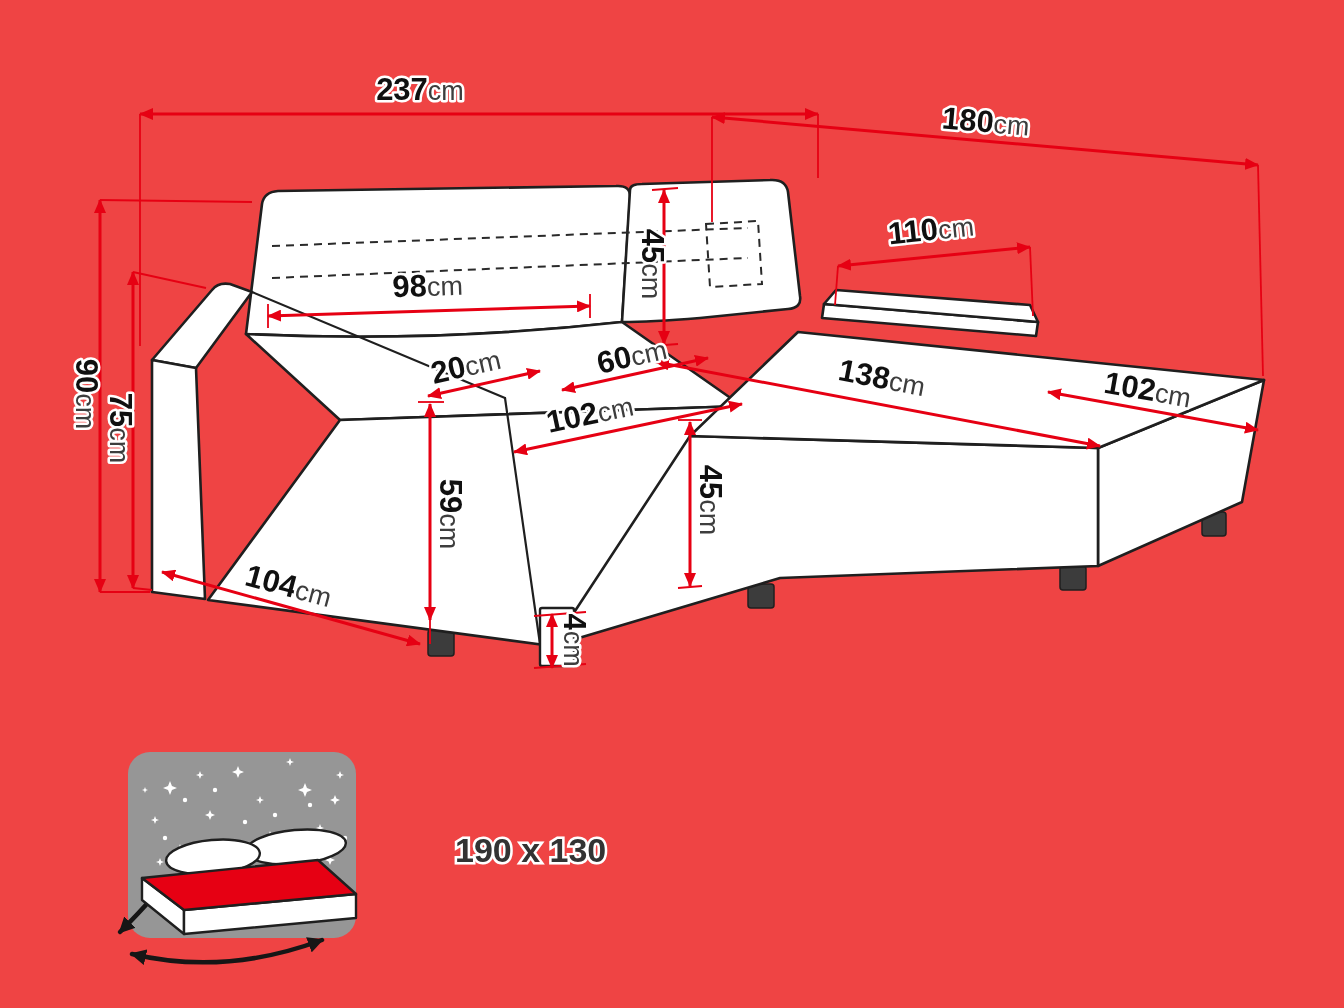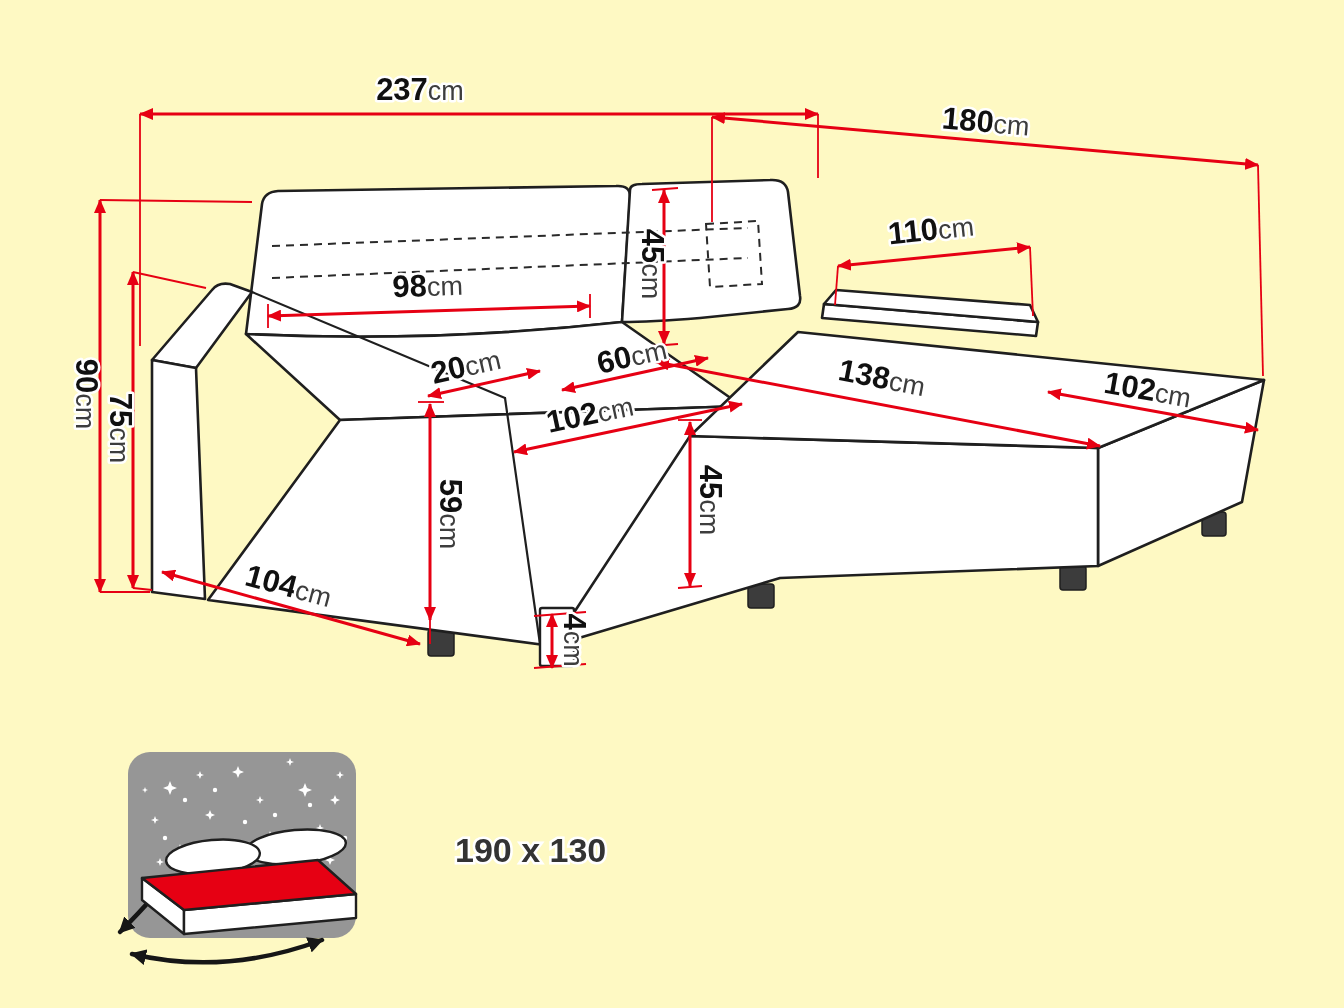--- a/index.html
+++ b/index.html
@@ -1,16 +1,16 @@
 <!DOCTYPE html>
 <html style="--dim: #e60013; --outline: #1f1f1f; --icon-gray: #969696; --mattress: #e60013;"><head>
 <meta charset="utf-8">
 <style>
   html,body{margin:0;padding:0;background:#ffffff;}
-  .stage{position:relative;width:1344px;height:1008px;background:#fef9c3;overflow:hidden;
+  .stage{position:relative;width:1344px;height:1008px;background:#ef4444;overflow:hidden;
          font-family:"Liberation Sans", sans-serif;}
   svg{display:block;}
   
   .outline{fill:#ffffff;stroke:var(--outline,#1f1f1f);stroke-width:2.6;stroke-linejoin:round;stroke-linecap:round;}
   .detail{fill:none;stroke:var(--outline,#1f1f1f);stroke-width:2.2;stroke-linecap:round;}
   .dashed{fill:none;stroke:#2a2a2a;stroke-width:2;stroke-dasharray:8 6;}
   .leg{fill:#3c3c3c;stroke:var(--outline,#1f1f1f);stroke-width:1.5;}
   
   .dimline{fill:none;stroke:var(--dim,#e60013);stroke-width:3;}
   .extline{fill:none;stroke:var(--dim,#e60013);stroke-width:1.8;}

